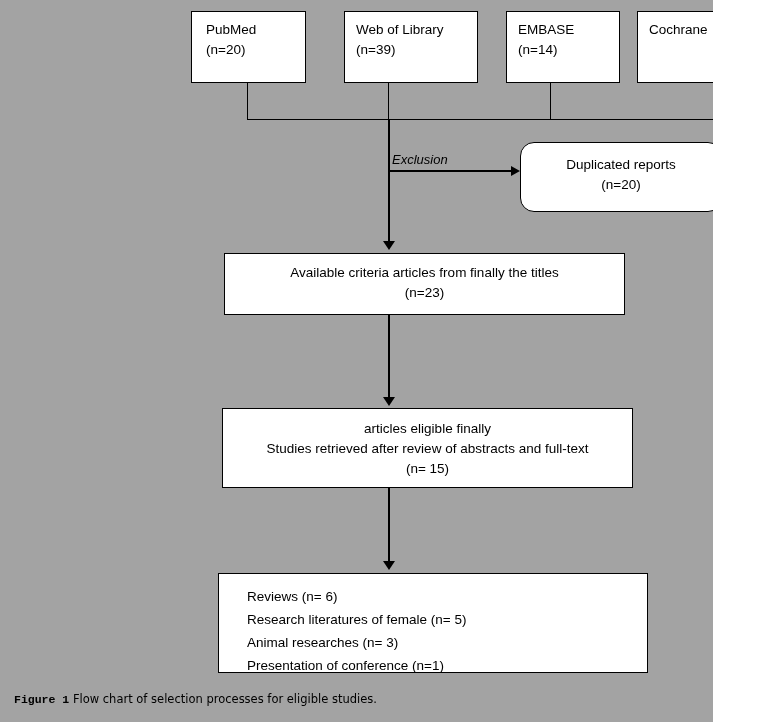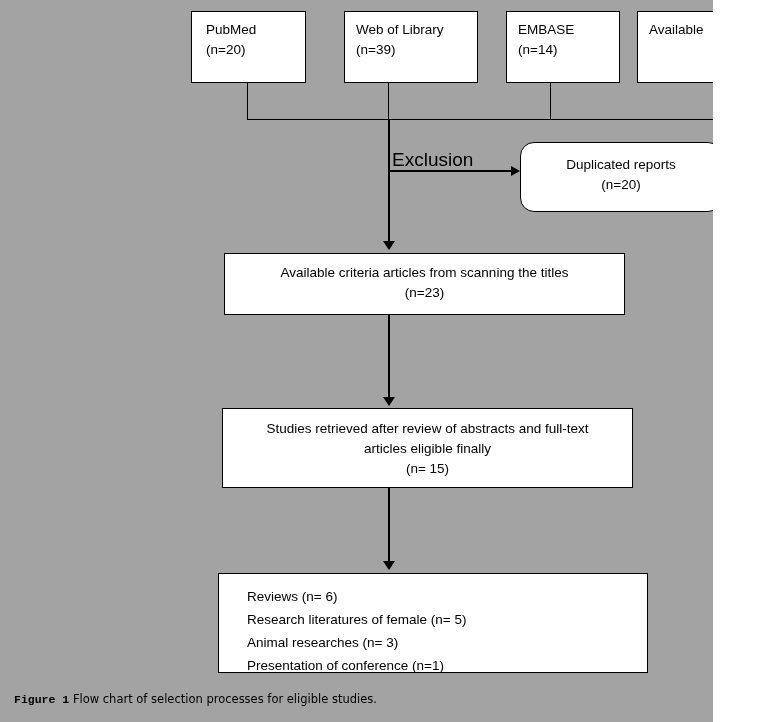--- a/index.html
+++ b/index.html
@@ -82,24 +82,25 @@
     position: absolute;
     width: 0; height: 0;
     border-top: 5px solid transparent;
     border-bottom: 5px solid transparent;
     border-left: 9px solid #000000;
   }
 
   
   .exclusion-label {
     position: absolute;
-    font-size: 19px;
+    font-size: 13px;
     line-height: 15px;
     white-space: nowrap;
     color: #000000;
+    font-style: italic;
   }
 
   
   .caption {
     position: absolute;
     left: 14px;
     top: 692px;
     font-family: "DejaVu Sans", sans-serif;
     font-size: 11.5px;
     line-height: 15px;
@@ -130,21 +131,21 @@
 
   <div class="box srcbox left" style="left:506px; top:11px; width:114px; height:72px;">
     <div class="inner" style="padding-left:11px;">
       <span class="line">EMBASE</span>
       <span class="line">(n=14)</span>
     </div>
   </div>
 
   <div class="box srcbox left" style="left:637px; top:11px; width:135px; height:72px;">
     <div class="inner" style="padding-left:11px;">
-      <span class="line">Available</span>
+      <span class="line">Cochrane</span>
     </div>
   </div>
 
   <div class="vline" style="left:247px; top:83px; height:36px;"></div>
   <div class="vline" style="left:388px; top:83px; height:36px;"></div>
   <div class="vline" style="left:550px; top:83px; height:36px;"></div>
   <div class="vline" style="left:713px; top:83px; height:36px;"></div>
 
   <div class="hline" style="left:247px; top:119px; width:467px;"></div>
 
@@ -157,32 +158,32 @@
 
   <div class="box midbox center" style="left:520px; top:142px; width:202px; height:70px;border-radius:14px;">
     <div class="inner" style="top:12px;">
       <span class="line">Duplicated reports</span>
       <span class="line">(n=20)</span>
     </div>
   </div>
 
   <div class="box midbox center" style="left:224px; top:253px; width:401px; height:62px;">
     <div class="inner" style="top:9px;">
-      <span class="line">Available criteria articles from scanning the titles</span>
+      <span class="line">Available criteria articles from finally the titles</span>
       <span class="line">(n=23)</span>
     </div>
   </div>
 
   <div class="vline stem" style="left:388px; top:315px; height:84px;"></div>
   <div class="arrow-down" style="left:383px; top:397px;"></div>
 
   <div class="box midbox center" style="left:222px; top:408px; width:411px; height:80px;">
     <div class="inner" style="top:10px;">
+      <span class="line">articles eligible finally</span>
       <span class="line">Studies retrieved after review of abstracts and full-text</span>
-      <span class="line">articles eligible finally</span>
       <span class="line">(n= 15)</span>
     </div>
   </div>
 
   <div class="vline stem" style="left:388px; top:488px; height:75px;"></div>
   <div class="arrow-down" style="left:383px; top:561px;"></div>
 
   <div class="box listbox left" style="left:218px; top:573px; width:430px; height:100px;">
     <div class="inner">
       <span class="line">Reviews (n= 6)</span>

